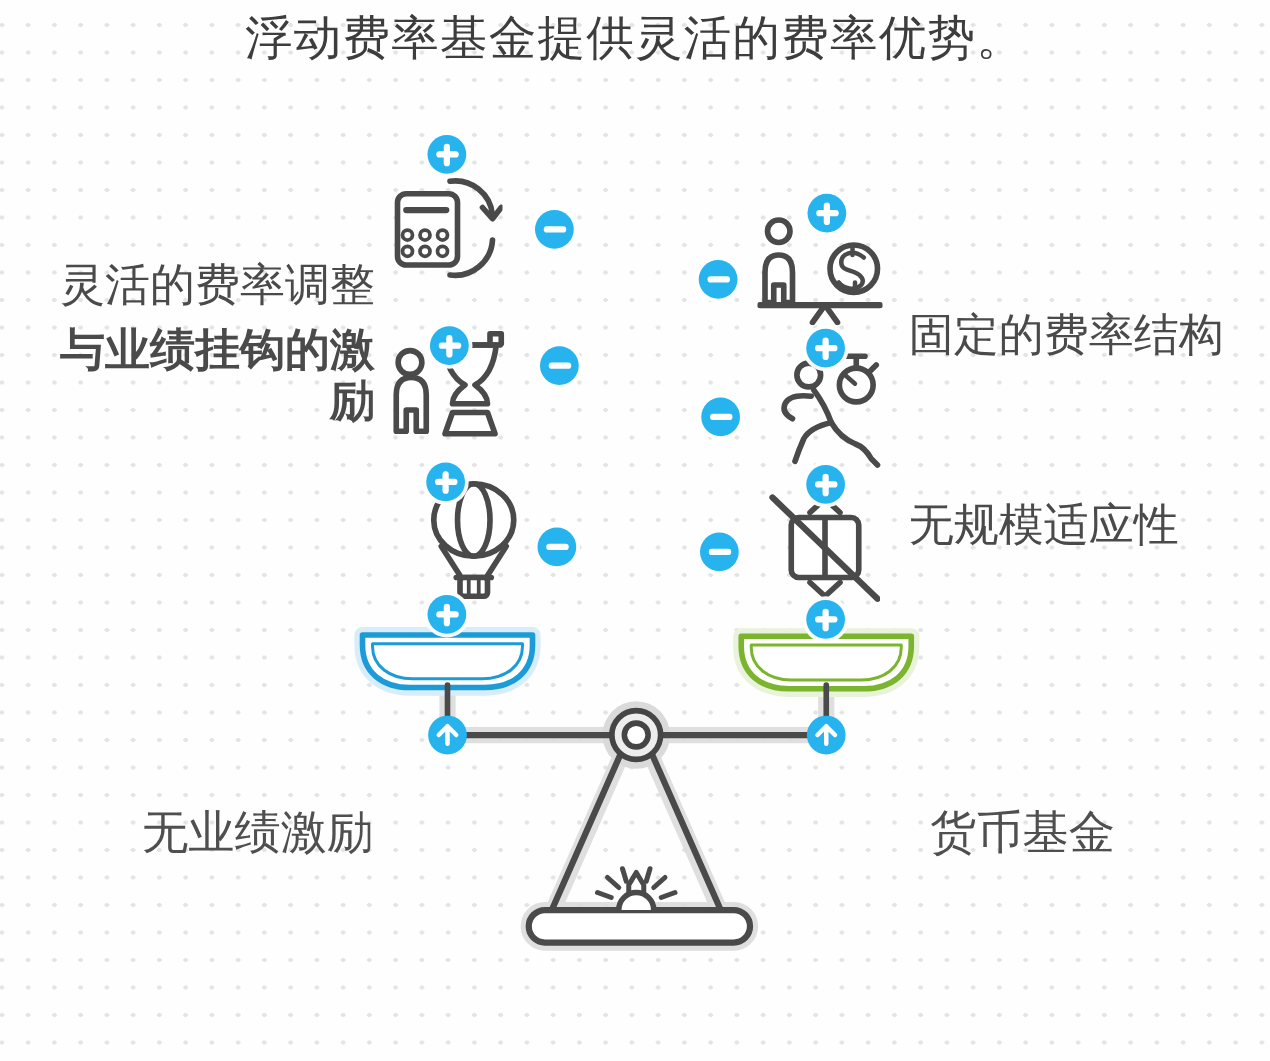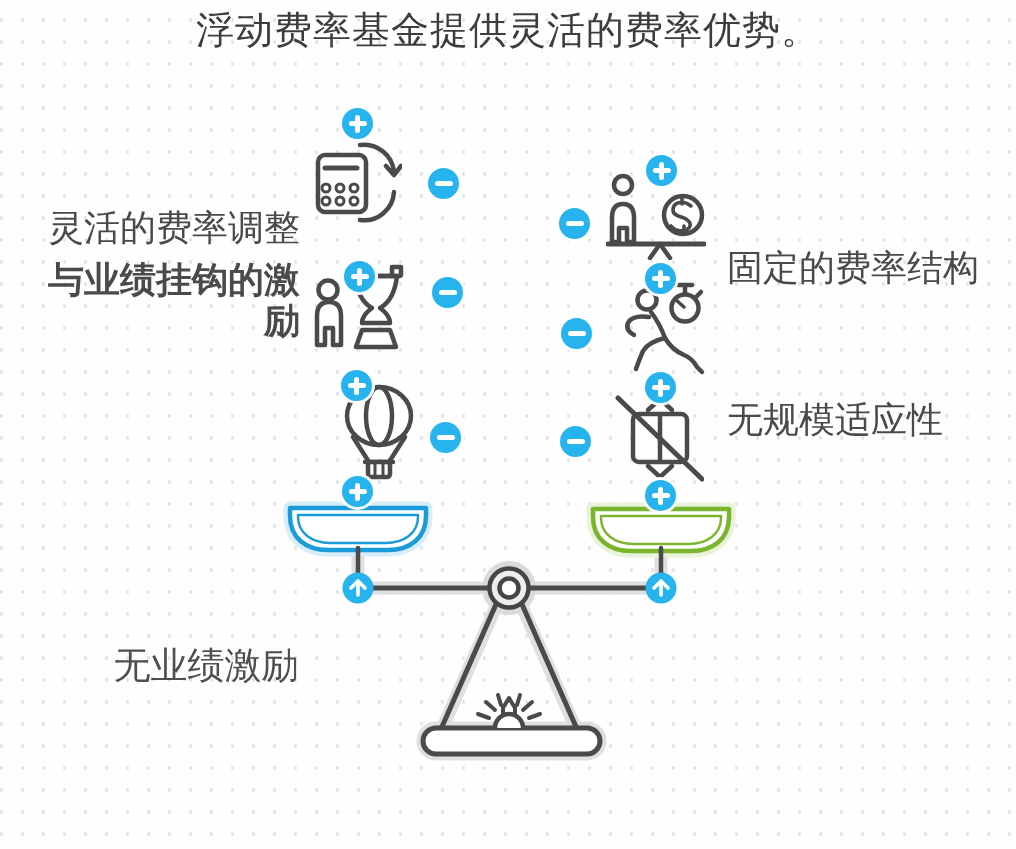--- a/index.html
+++ b/index.html
@@ -40,20 +40,21 @@
 
   <div class="title">浮动费率基金提供灵活的费率优势。</div>
 
   <div class="feature-label l" style="top:162px;margin-top:46px;">灵活的费率调整</div>
   <div class="feature-label l" style="top:260px;font-weight:bold;">与业绩挂钩的激励</div>
 
   <div class="feature-label r" style="top:204px;margin-top:44px;">固定的费率结构</div>
   <div class="feature-label r" style="top:400px;">无规模适应性</div>
 
   <div class="fund-label" style="left:46px;top:641px;width:320px;">无业绩激励</div>
+  <div class="fund-label" style="left:700px;top:641px;width:236px;">货币基金</div>
 
   <div class="icon-box" style="left:270px;top:498px;width:470px;height:280px;">
     <svg viewBox="0 0 470 280" fill="none">
 
       <g stroke="#dcdcdc" stroke-width="13" stroke-linecap="round" opacity="0.9">
         <path d="M88,52 V90"></path>
           <path d="M391,52 V90"></path>
         <path d="M80,90 H399"></path>
         <path d="M228,104 L172,231"></path>
           <path d="M250,104 L306,231"></path>

